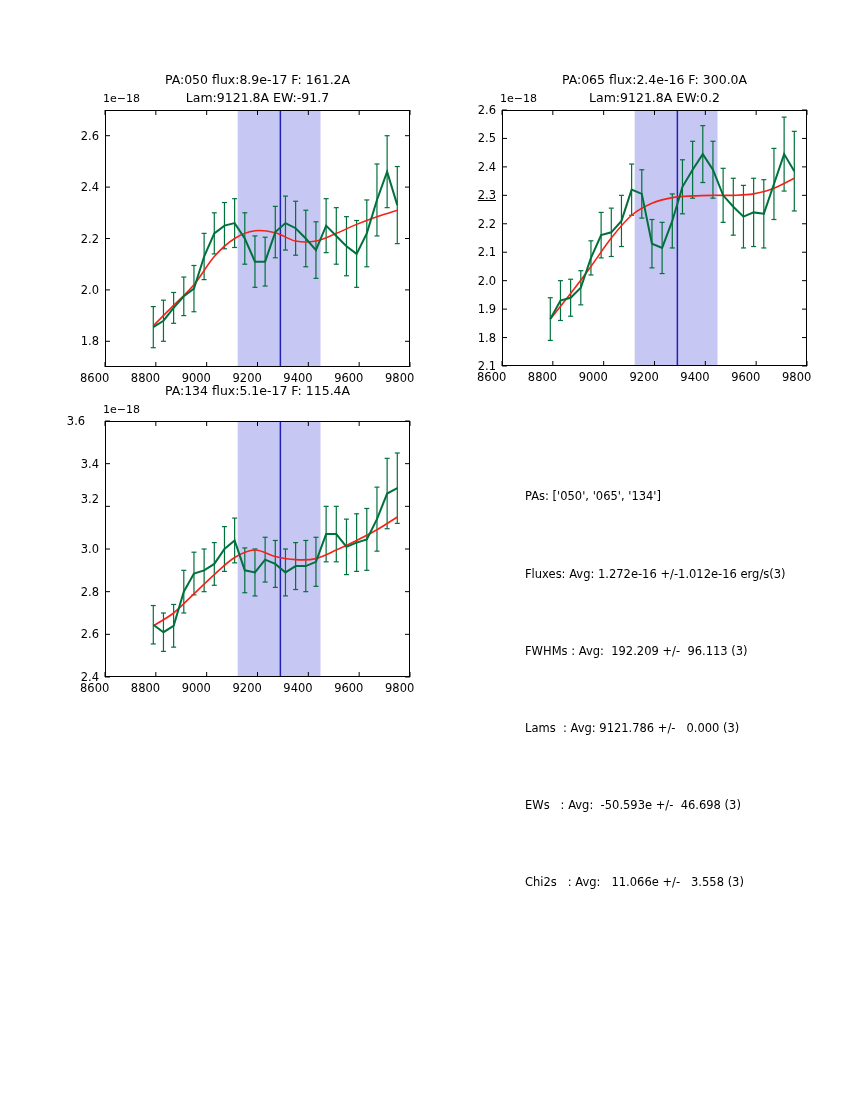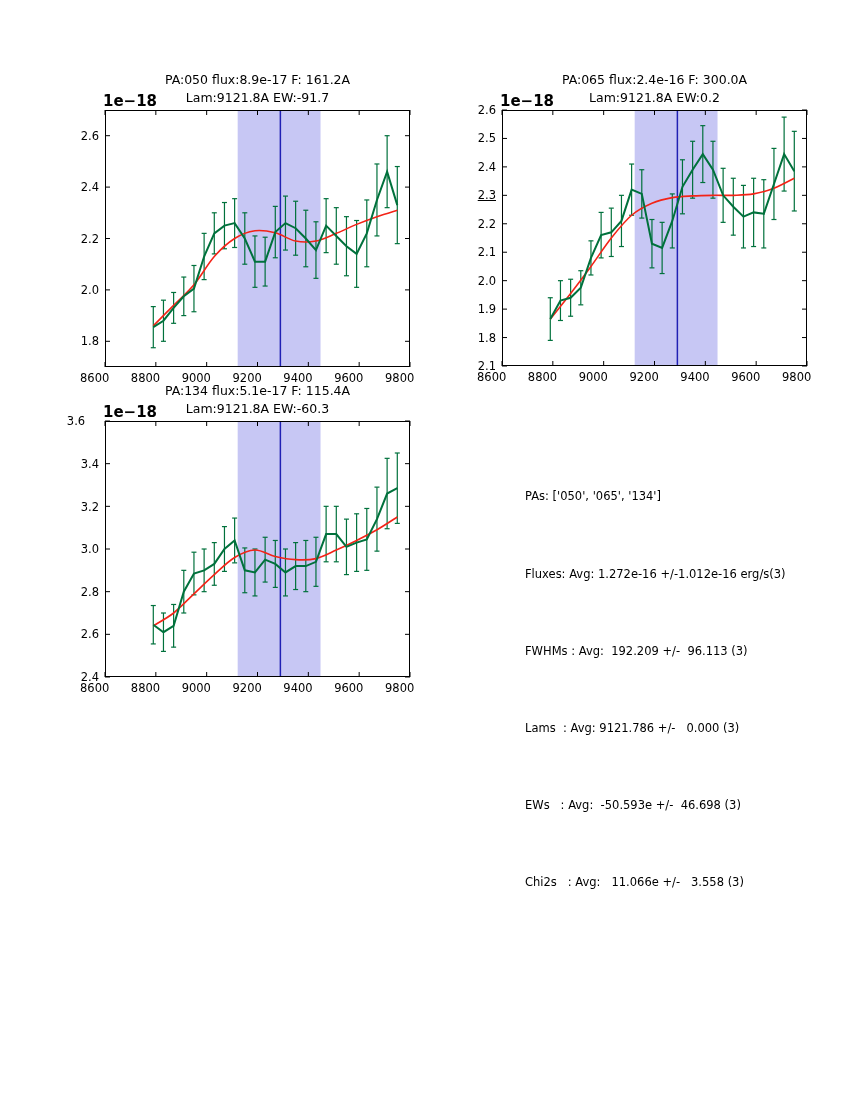--- a/index.html
+++ b/index.html
@@ -5,21 +5,21 @@
   html,body{margin:0;padding:0;background:#ffffff;}
   body{width:850px;height:1100px;font-family:"DejaVu Sans",sans-serif;color:#000;}
   .figure{position:relative;width:850px;height:1100px;background:#ffffff;overflow:hidden;padding-left:20px;}
   .plot-block{position:absolute;}
   .p0{left:105px;top:110px;width:305px;height:257px;}
   .p1{left:464px;top:110px;width:305px;height:220px;margin-left:38px;}
   .p2{left:105px;top:421px;width:305px;height:256px;}
   .axes{position:absolute;left:0;top:0;width:100%;height:100%;}
   .plot-title{position:absolute;left:-60px;right:-60px;top:-39px;text-align:center;
               font-size:12.5px;line-height:18px;color:#000;}
-  .offset-label{position:absolute;left:-2px;top:-18px;font-size:15px;color:#000;font-weight:bold;}
+  .offset-label{position:absolute;left:-2px;top:-18px;font-size:11px;color:#000;}
   .tick-x{position:absolute;width:50px;font-size:11.5px;color:#000;}
   .tick-y{position:absolute;width:46px;text-align:right;font-size:11.5px;color:#000;left:-52px;}
   .stats{position:absolute;left:525px;top:433px;font-size:11.5px;line-height:25.7px;
          white-space:pre;color:#000;}
   svg{overflow:visible;display:block;}
 </style>
 </head>
 <body>
 
 <div class="figure">
@@ -299,21 +299,20 @@
         <div class="tick-y" style="top: 78.3333px; text-decoration: underline;">2.3</div>
         <div class="tick-y" style="top: 49.8889px;">2.4</div>
         <div class="tick-y" style="top: 21.4444px;">2.5</div>
         <div class="tick-y" style="top: -7px;">2.6</div>
       </div>
   </div>
 
   <div class="plot-block p2">
     <div class="plot-title">
       <div>PA:134 flux:5.1e-17 F: 115.4A</div>
-      <div>Lam:9121.8A EW:-60.3</div>
     </div>
     <div class="offset-label">1e−18</div>
     <div class="axes" id="axes2">
         <svg width="305" height="256">
           <rect x="132.675" y="0" width="82.85833333333332" height="256" fill="#C7C7F4"></rect>
           <line x1="175.375" y1="0" x2="175.375" y2="256" stroke="#2020B4" stroke-width="1.5"></line>
           <g stroke="#00713C" stroke-width="1.2" fill="none">
             <line x1="48.291666666666664" y1="184.53333333333336" x2="48.291666666666664" y2="222.93333333333328"></line>
             <line x1="45.791666666666664" y1="184.53333333333336" x2="50.791666666666664" y2="184.53333333333336"></line>
             <line x1="45.791666666666664" y1="222.93333333333328" x2="50.791666666666664" y2="222.93333333333328"></line>
@@ -428,21 +427,21 @@
         <div class="tick-x" style="left: 25.8333px; top: 260px;">8800</div>
         <div class="tick-x" style="left: 76.6667px; top: 260px;">9000</div>
         <div class="tick-x" style="left: 127.5px; top: 260px;">9200</div>
         <div class="tick-x" style="left: 178.333px; top: 260px;">9400</div>
         <div class="tick-x" style="left: 229.167px; top: 260px;">9600</div>
         <div class="tick-x" style="left: 280px; top: 260px;">9800</div>
         <div class="tick-y" style="top: 249px;">2.4</div>
         <div class="tick-y" style="top: 206.333px;">2.6</div>
         <div class="tick-y" style="top: 163.667px;">2.8</div>
         <div class="tick-y" style="top: 121px;">3.0</div>
-        <div class="tick-y" style="top: 79px;">3.2</div>
+        <div class="tick-y" style="top: 71px;">3.2</div>
         <div class="tick-y" style="top: 35.6667px;">3.4</div>
         <div class="tick-y" style="top: -7px; text-align: center;">3.6</div>
       </div>
   </div>
 
   <div class="stats">
     <div>PAs: ['050', '065', '134']</div>
     <div>Fluxes: Avg: 1.272e-16 +/-1.012e-16 erg/s(3)</div>
     <div>FWHMs : Avg:  192.209 +/-  96.113 (3)</div>
     <div>Lams  : Avg: 9121.786 +/-   0.000 (3)</div>

